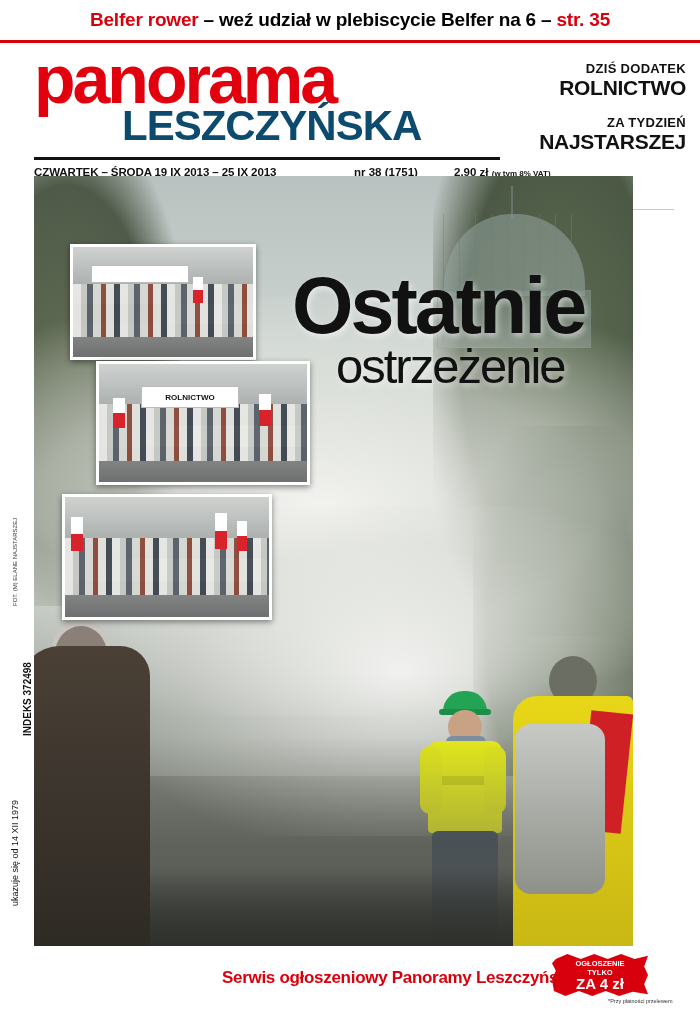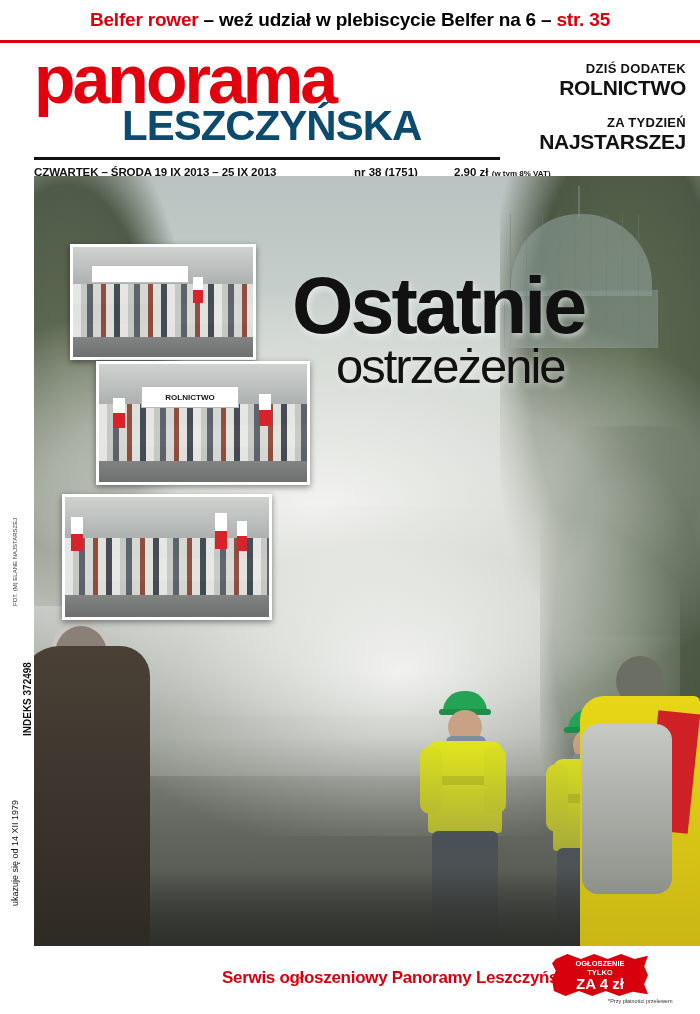--- a/index.html
+++ b/index.html
@@ -55,21 +55,21 @@
 
   .towns{
     position:absolute;left:34px;top:142px;width:640px;
     text-align:center;font-size:15px;font-weight:bold;color:#6e6e6e;letter-spacing:1px;
     padding-right:220px;
   }
   .rule-thin{position:absolute;left:34px;top:166px;width:640px;height:1px;background:#c9c9c9;}
 
   
   .photo{
-    position:absolute;left:0;top:176px;width:700px;height:770px;
+    position:absolute;left:0;top:176px;width:633px;height:770px;
     overflow:hidden;
     background:linear-gradient(180deg,#b9c2c0 0%,#cfd6d2 25%,#b9beb8 55%,#8e948c 80%,#6c7068 100%);
   }
   
   .fog1{position:absolute;left:-40px;top:120px;width:800px;height:420px;
     background:radial-gradient(ellipse at 45% 50%, rgba(245,245,242,0.95) 0%, rgba(225,228,222,0.6) 45%, rgba(200,204,196,0.0) 75%);}
   .fog2{position:absolute;left:120px;top:330px;width:560px;height:330px;
     background:radial-gradient(ellipse at 50% 50%, rgba(250,250,248,0.85) 0%, rgba(220,222,216,0.35) 55%, rgba(200,200,195,0) 80%);}
   .fog3{position:absolute;left:0;top:560px;width:700px;height:230px;
     background:linear-gradient(180deg, rgba(150,152,144,0) 0%, rgba(96,98,92,0.55) 60%, rgba(60,62,58,0.8) 100%);}

